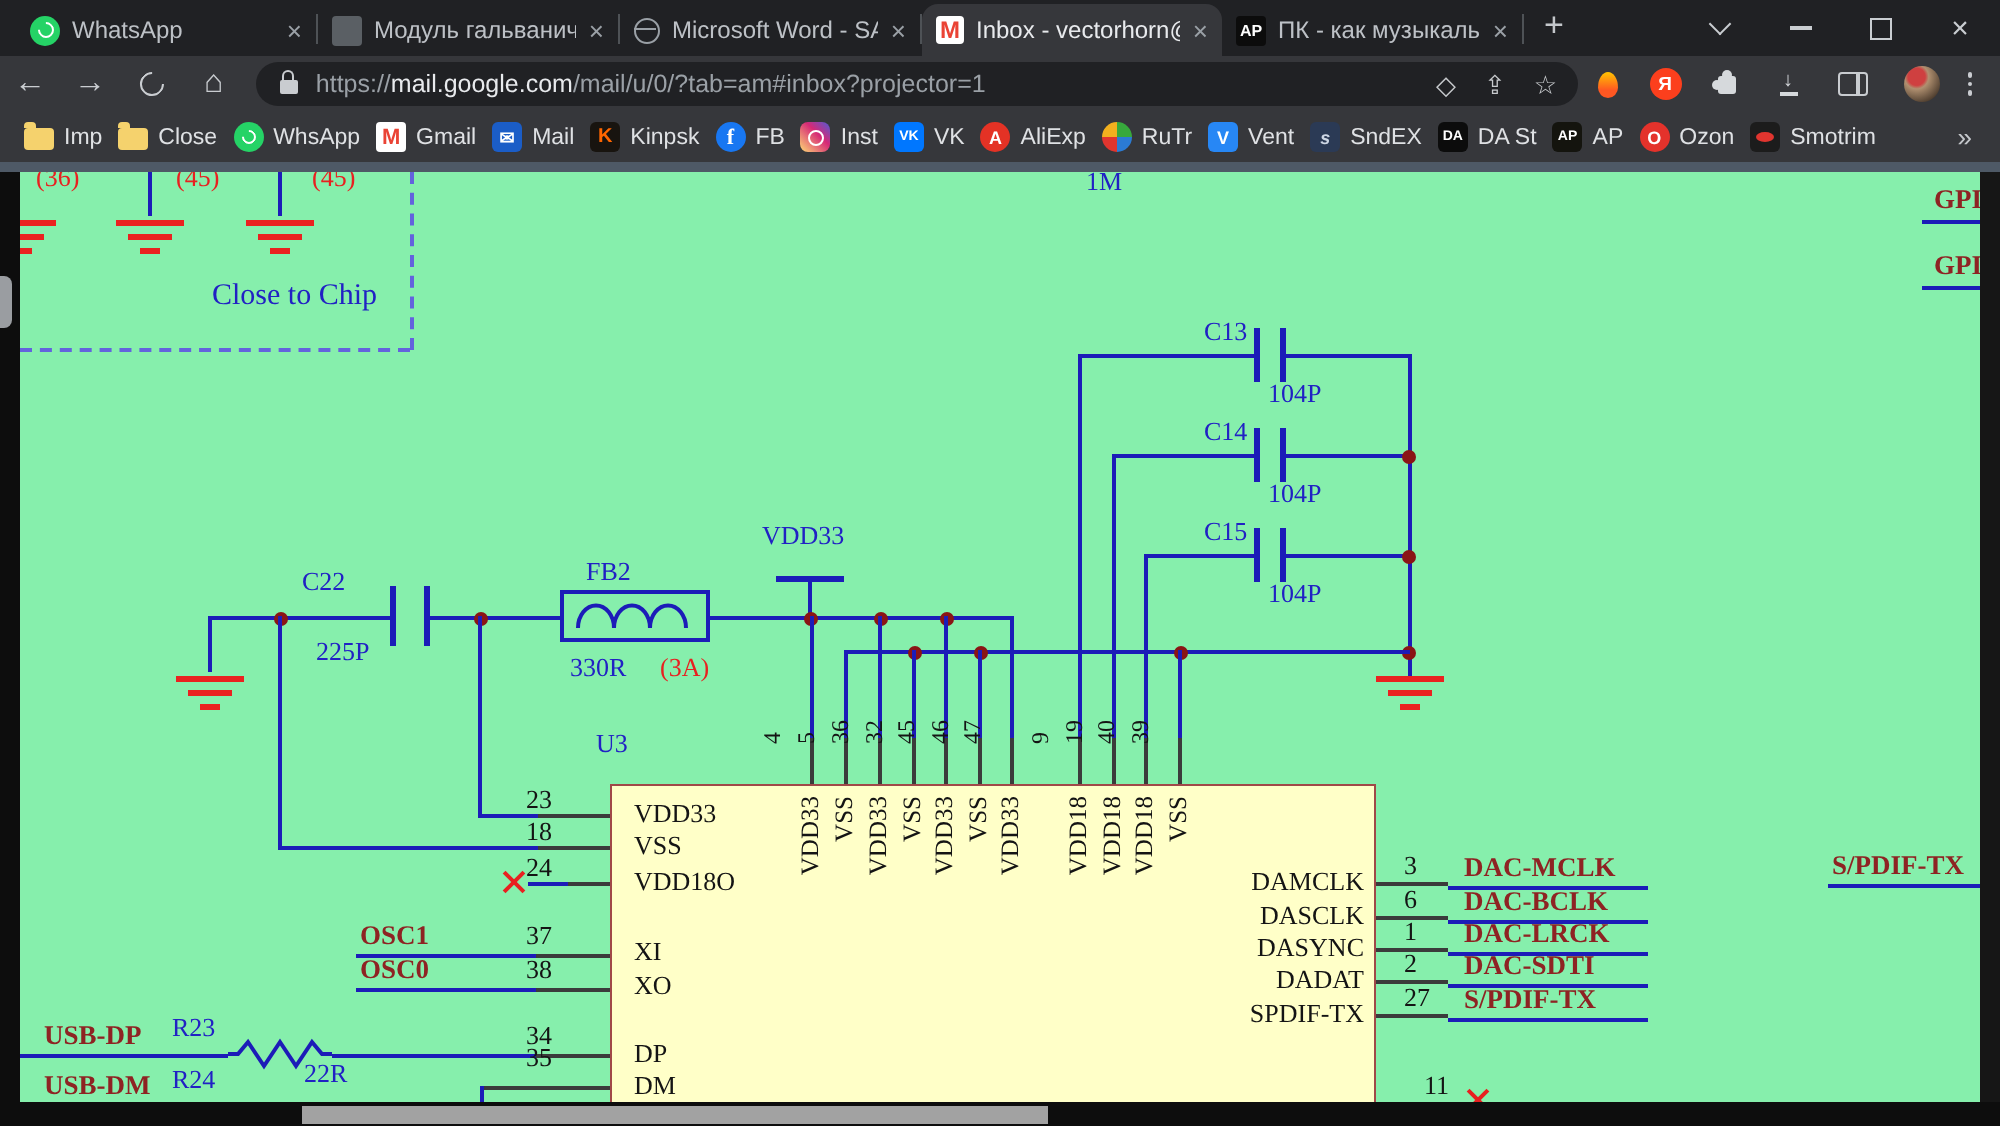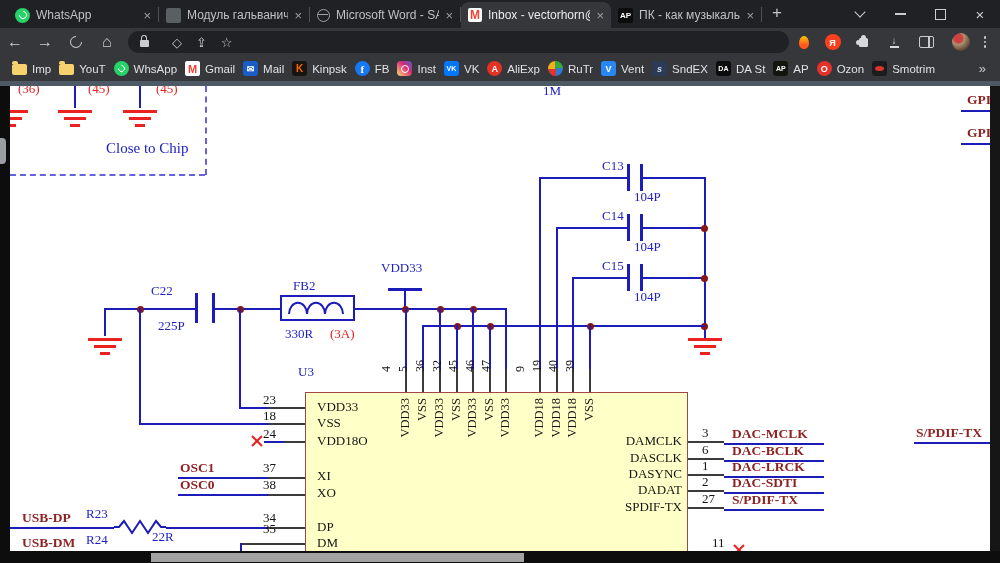--- a/index.html
+++ b/index.html
@@ -77,21 +77,21 @@
   .bi.ozon{background:#e4322b;border-radius:50%;font-size:9px;}
   .bi.smot{background:#1c1c1c;position:relative;}
   .bi.smot::after{content:"";width:9px;height:5px;border-radius:50%;background:#e0352f;}
   .bmchev{margin-left:auto;margin-right:14px;color:#c4c7cb;font-size:13px;}
   
   #content{position:absolute;left:0;top:81px;width:1000px;height:482px;background:#161616;}
   #topstrip{position:absolute;left:0;top:0;width:1000px;height:5px;background:#4e5966;}
   #leftedge{position:absolute;left:0;top:5px;width:10px;height:477px;background:#0d0d0d;}
   #rightedge{position:absolute;left:990px;top:5px;width:10px;height:477px;background:#161616;}
   #scrollblob{position:absolute;left:0;top:57px;width:6px;height:26px;background:#9a9da1;border-radius:0 4px 4px 0;}
-  #canvas{position:absolute;left:10px;top:5px;width:980px;height:465px;background:#ffffff;overflow:hidden;}
+  #canvas{position:absolute;left:10px;top:5px;width:980px;height:465px;background:#86efac;overflow:hidden;}
   #hscroll{position:absolute;left:0;top:470px;width:1000px;height:12px;background:#0d0d0d;}
   #hthumb{position:absolute;left:151px;top:2px;width:373px;height:9px;background:#a2a2a2;}
   
   .w{position:absolute;height:2px;background:#1c1cb8;}
   .wv{position:absolute;width:2px;background:#1c1cb8;}
   .dk{background:#3b3b3b;}
   .dot{position:absolute;width:7px;height:7px;border-radius:50%;background:#8a1515;}
   .gb{position:absolute;height:3px;background:#ea2220;}
   .plate{position:absolute;background:#1c1cb8;}
   .lbl{position:absolute;font-family:"Liberation Serif",serif;font-size:13px;white-space:nowrap;}
@@ -161,20 +161,21 @@
     <div class="wc xgl">×</div>
   </div>
 
   <div id="toolbar">
     <span class="navic">←</span>
     <span class="navic">→</span>
     <span class="reload"></span>
     <span class="navic">⌂</span>
     <div id="urlpill">
       <span class="lock"></span>
+      <span class="urltxt"><span class="udim">https://</span><span class="uhost">mail.google.com</span><span class="udim">/mail/u/0/?tab=am#inbox?projector=1</span></span>
       <span class="pillic">◇</span>
       <span class="pillic">⇪</span>
       <span class="pillic">☆</span>
     </div>
     <div class="extrow">
       <span class="flame"></span>
       <span class="ybadge">Я</span>
       <span class="puzzle"></span>
       <span class="dlwrap">
           <span>↓</span>
@@ -190,21 +191,21 @@
     </div>
   </div>
 
   <div id="bookmarks">
     <span class="bm">
         <span class="bi folder"></span>
         <span>Imp</span>
       </span>
     <span class="bm">
         <span class="bi folder"></span>
-        <span>YouT</span>
+        <span>Close</span>
       </span>
     <span class="bm">
         <span class="bi wa2"></span>
         <span>WhsApp</span>
       </span>
     <span class="bm">
         <span class="bi gm">M</span>
         <span>Gmail</span>
       </span>
     <span class="bm">

